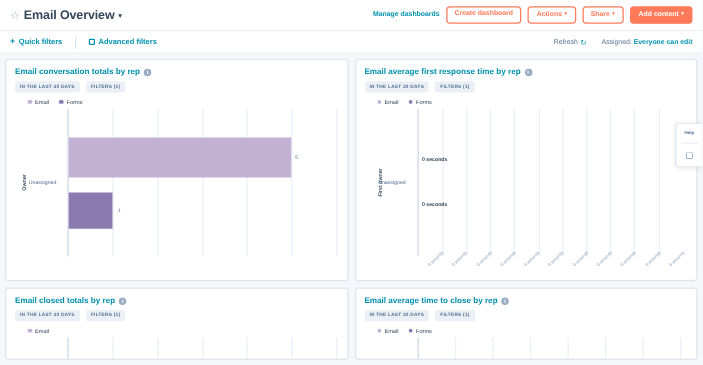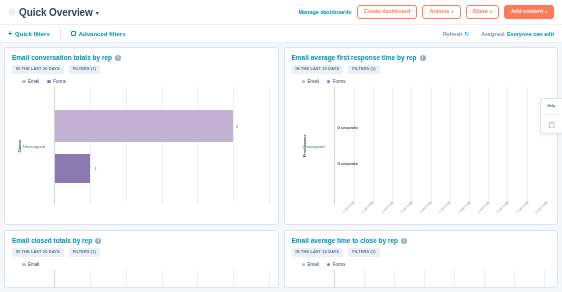--- a/index.html
+++ b/index.html
@@ -131,21 +131,21 @@
   .side-sep { width: 14px; height: 1px; background: #eaf0f6; }
   .chat-icon { color: #516f90; font-size: 7px; line-height: 1; }
 </style>
 </head>
 <body>
 
 <div class="app">
 
   <div class="topbar">
     <span class="star-icon">☆</span>
-    <span class="dash-title">Quick Overview</span>
+    <span class="dash-title">Email Overview</span>
     <span class="title-caret">▾</span>
 
     <div class="topbar-right">
       <span class="link-btn">Manage dashboards</span>
       <span class="btn btn-outline">Create dashboard</span>
       <span class="btn btn-outline"><span>Actions</span><span class="caret">▾</span></span>
       <span class="btn btn-outline"><span>Share</span><span class="caret">▾</span></span>
       <span class="btn btn-solid"><span>Add content</span><span class="caret">▾</span></span>
     </div>
   </div>

